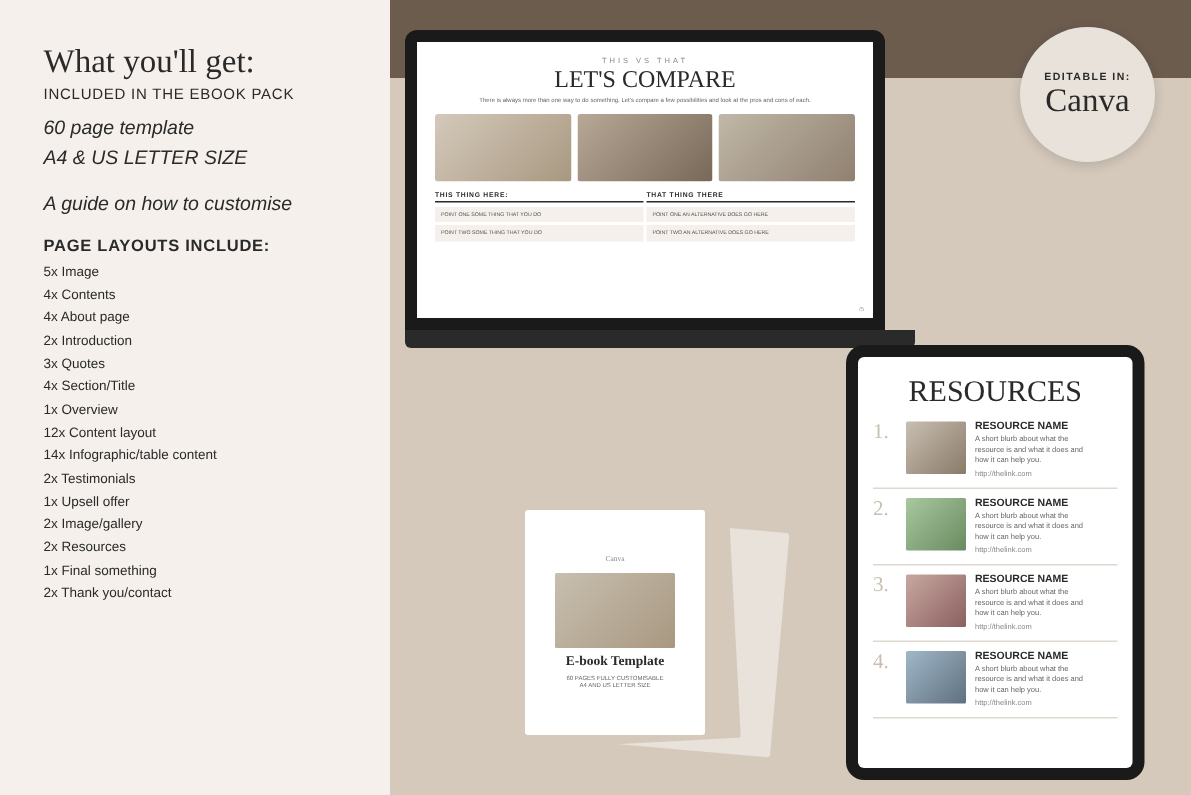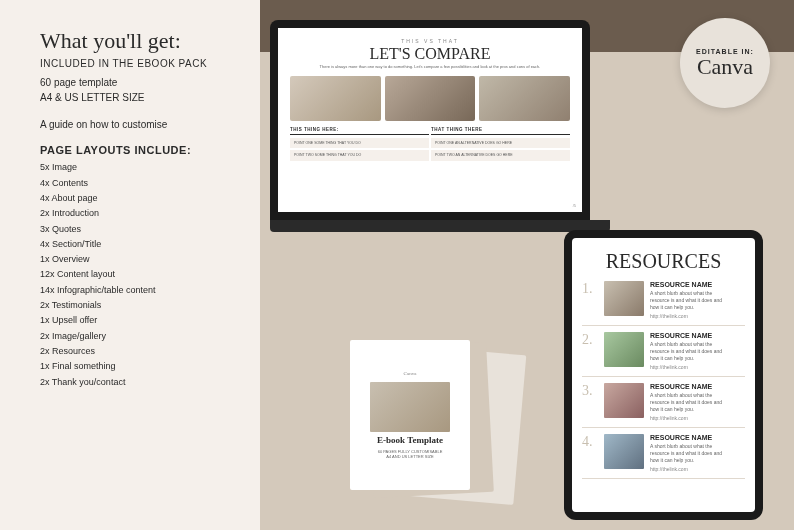--- a/index.html
+++ b/index.html
@@ -15,21 +15,21 @@
     .main-container {
       display: flex;
       width: 794px;
       height: 530px;
       position: relative;
     }
 
     
     .left-panel {
       width: 260px;
-      padding: 28px 24px 20px 40px;
+      padding: 28px 24px 20px 29px;
       background: #f5f0eb;
       flex-shrink: 0;
       position: relative;
       z-index: 2;
     }
 
     .headline {
       font-size: 22px;
       font-weight: 400;
       color: #2a2a2a;
@@ -42,24 +42,25 @@
       font-size: 10px;
       font-weight: 400;
       color: #2a2a2a;
       text-transform: uppercase;
       letter-spacing: 0.5px;
       margin-bottom: 6px;
       font-family: Arial, sans-serif;
     }
 
     .info-text {
-      font-size: 10px;
+      font-size: 13px;
       color: #2a2a2a;
       line-height: 1.5;
       font-family: Arial, sans-serif;
+      font-style: italic;
     }
 
     .spacer { height: 12px; }
 
     .section-title {
       font-size: 11px;
       font-weight: 700;
       color: #2a2a2a;
       text-transform: uppercase;
       letter-spacing: 0.5px;

